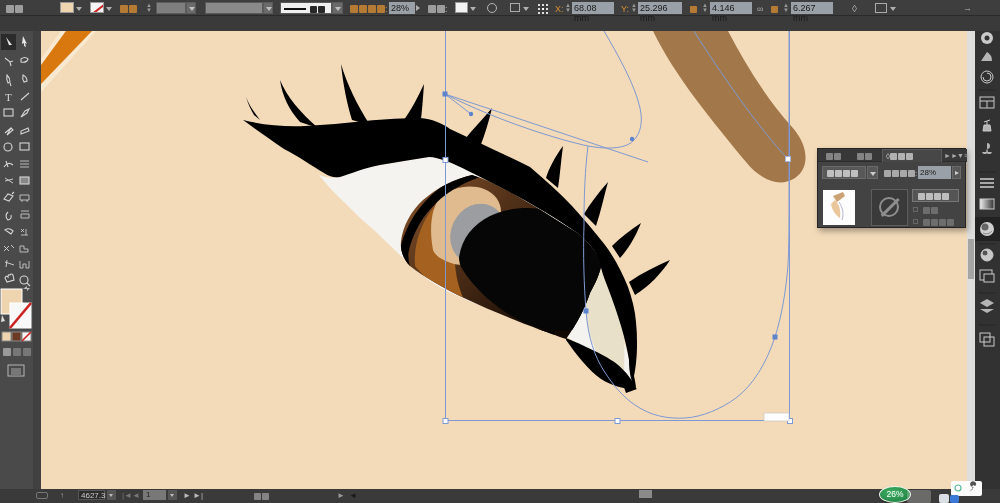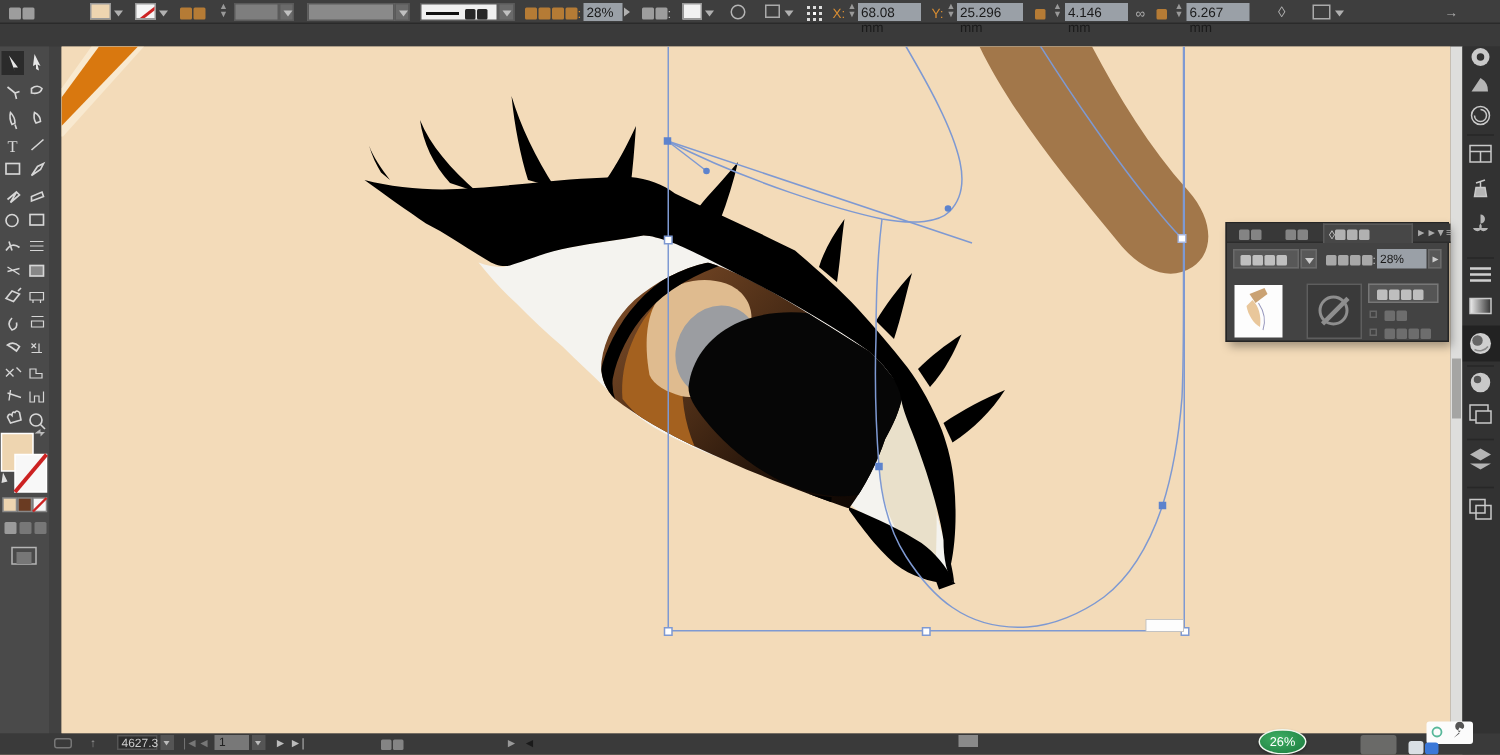--- a/index.html
+++ b/index.html
@@ -324,21 +324,21 @@
       <span class="abs" style="left:7px;top:7px;width:20px;height:20px;border:2.5px solid #8e8e8e;border-radius:50%;"></span>
       <span class="abs" style="left:6px;top:16px;width:24px;height:2.5px;background:#8e8e8e;transform:rotate(-45deg);"></span>
     </div>
     <div class="abs" style="left:94px;top:40px;width:47px;height:13px;background:#555;border:1px solid #777;padding:2px 0 0 4px;color:#ddd;"><span class="cj s"></span><span class="cj s"></span><span class="cj s"></span><span class="cj s"></span></div>
     <span class="abs" style="left:95px;top:58px;width:5px;height:5px;border:1px solid #666;"></span>
     <span class="abs" style="left:104px;top:57px;color:#7a7a7a;"><span class="cj s"></span><span class="cj s"></span></span>
     <span class="abs" style="left:95px;top:70px;width:5px;height:5px;border:1px solid #666;"></span>
     <span class="abs" style="left:104px;top:69px;color:#7a7a7a;"><span class="cj s"></span><span class="cj s"></span><span class="cj s"></span><span class="cj s"></span></span>
   </div>
 
-  <div class="abs" style="left:839px;top:486px;width:32px;height:17px;background:radial-gradient(ellipse at 40% 35%,#3fae63,#1a7a3e);border:1.5px solid #eef7ee;border-radius:50%;color:#fff;font-size:8.5px;text-align:center;padding-top:2px;box-shadow:0 1px 2px rgba(0,0,0,.3);">26%</div>
+  <div class="abs" style="left:879px;top:486px;width:32px;height:17px;background:radial-gradient(ellipse at 40% 35%,#3fae63,#1a7a3e);border:1.5px solid #eef7ee;border-radius:50%;color:#fff;font-size:8.5px;text-align:center;padding-top:2px;box-shadow:0 1px 2px rgba(0,0,0,.3);">26%</div>
   <div class="abs" style="left:951px;top:481px;width:31px;height:15px;background:#fcfcfc;border-radius:2px;">
     <svg width="31" height="15">
         <circle cx="7" cy="7" r="3" fill="none" stroke="#58b89a" stroke-width="1.2"></circle>
         <path d="M18,11 l5,-5 a3,3 0 1,1 2,-2 l-1,1 -2,-1 -1,2 1,2 Z" fill="#555"></path>
       </svg>
   </div>
   <div class="abs" style="left:939px;top:494px;width:10px;height:9px;background:#d9dfe4;border-radius:2px;"></div>
   <div class="abs" style="left:950px;top:495px;width:9px;height:8px;background:#3b78d8;border-radius:2px;"></div>
   <div class="abs" style="left:907px;top:490px;width:24px;height:13px;background:rgba(235,233,226,.28);border-radius:2px;"></div>
 </div>

